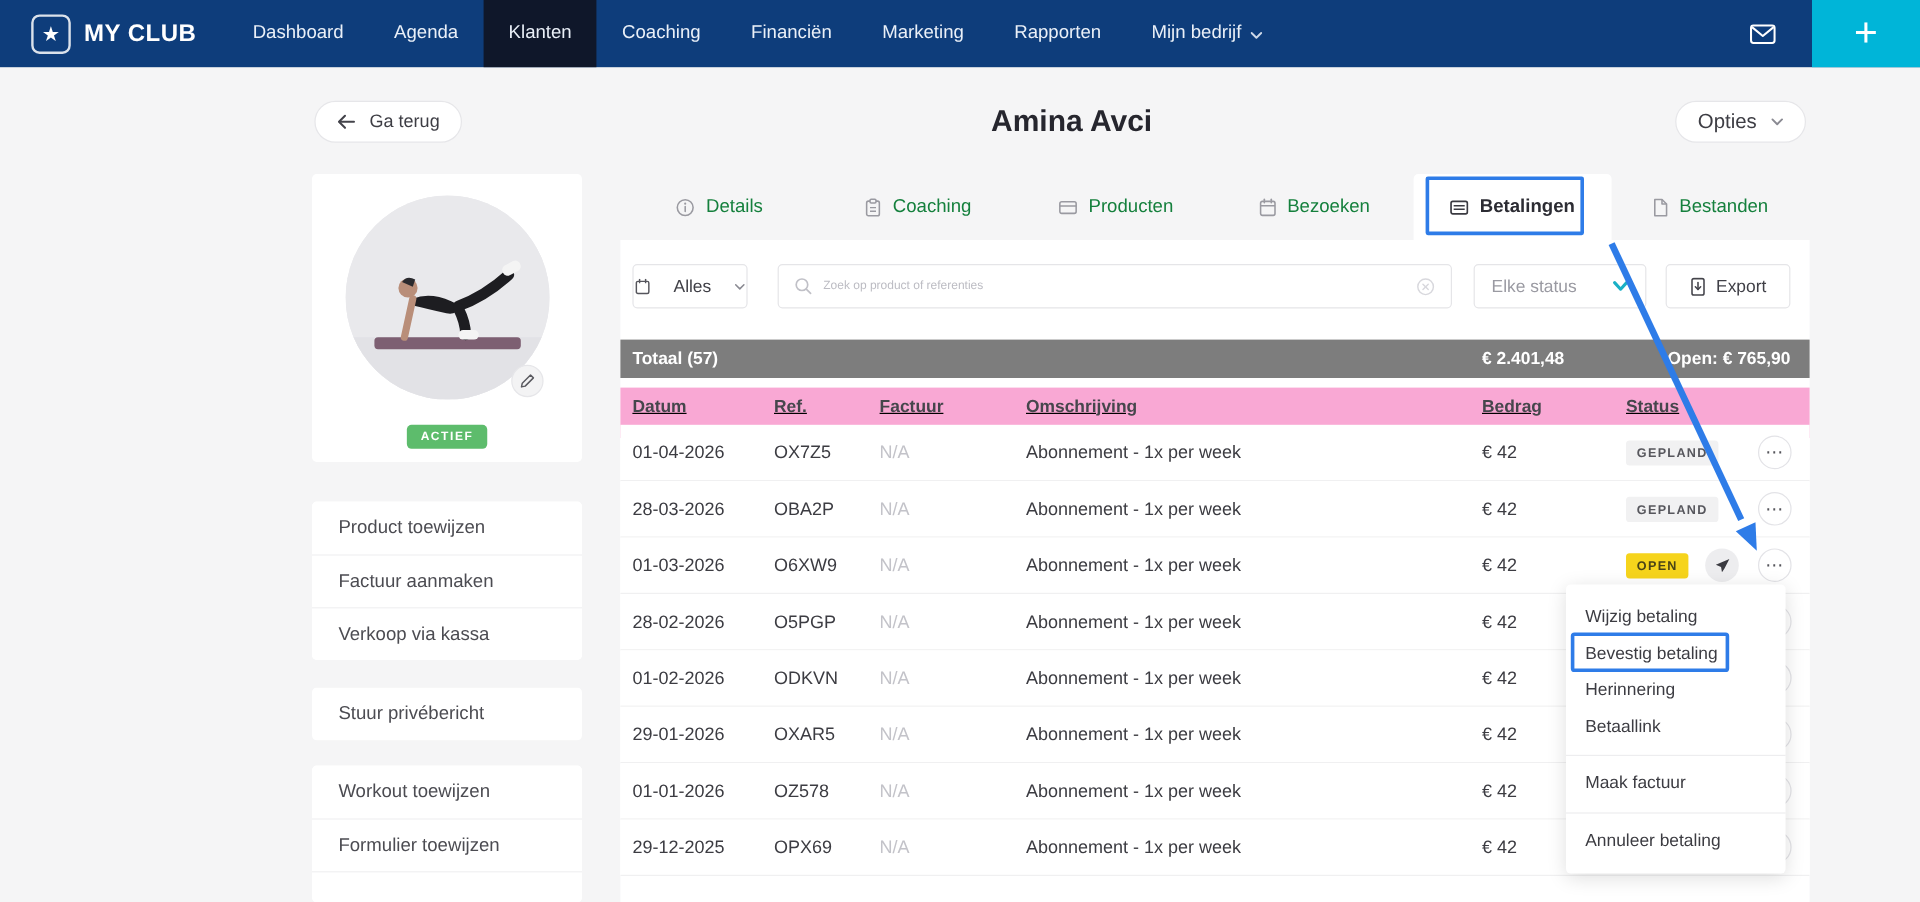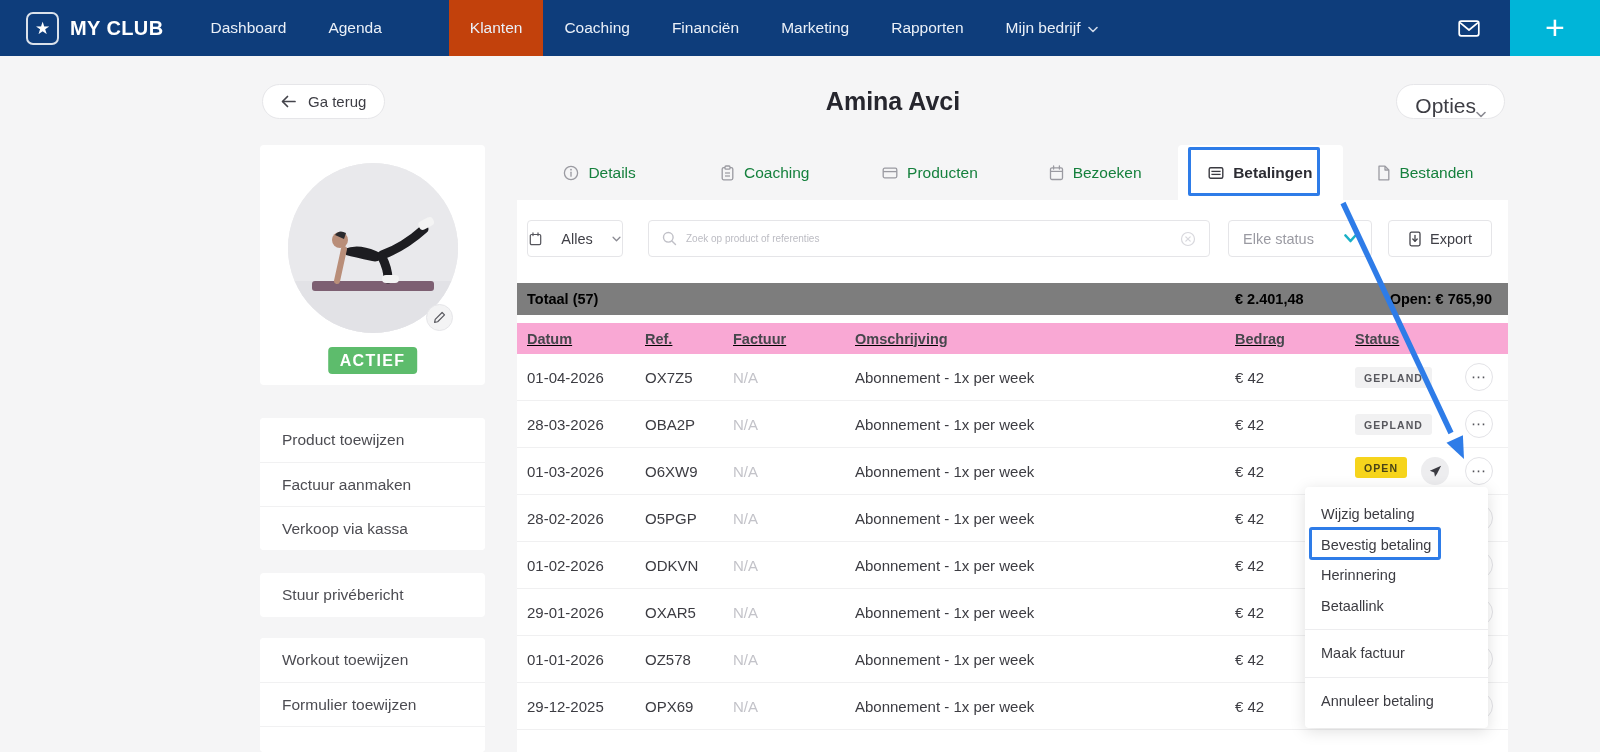--- a/index.html
+++ b/index.html
@@ -8,37 +8,37 @@
   .container { position:relative; width:1600px; height:752px; background:#f5f5f6; overflow:hidden; }
 
   
   .navbar { position:absolute; top:0; left:0; width:1600px; height:56px; background:#0e3d7b; display:flex; align-items:stretch; color:#fff; z-index:20; }
   .brand { display:flex; align-items:center; gap:11px; padding-left:26px; min-width:158px; }
   .logo-box { width:33px; height:33px; border:2px solid rgba(255,255,255,.85); border-radius:7px; display:flex; align-items:center; justify-content:center; }
   .logo-star { font-size:17px; color:#fff; line-height:1; }
   .brand-name { font-size:20px; font-weight:bold; letter-spacing:.4px; }
   .nav-items { display:flex; align-items:stretch; margin-left:26px; }
   .nav-item { padding:0 21px; display:flex; align-items:center; font-size:15.5px; color:#eaf0f8; cursor:pointer; }
-  .nav-item.active { background:#c2410c;margin-left:46px; }
+  .nav-item.active { background:#0f172a; }
   .nav-item .chev { margin-left:7px; margin-top:2px; }
   .nav-right { margin-left:auto; display:flex; align-items:center; }
   .mail-btn { margin-right:30px; display:flex; align-items:center; cursor:pointer; }
   .plus-btn { width:90px; height:56px; background:#00b5d8; display:flex; align-items:center; justify-content:center; cursor:pointer; }
   .plus-glyph { font-size:34px; font-weight:200; color:#fff; line-height:1; margin-top:-3px; }
 
   
   .back-btn { position:absolute; left:262px; top:84px; height:35px; padding:0 18px; background:#fff; border:1px solid #e6e6e9; border-radius:18px; display:flex; align-items:center; gap:12px; font-size:15px; color:#3d3d44; cursor:pointer; }
   .page-title { position:absolute; top:87px; left:893px; transform:translateX(-50%); font-size:25px; font-weight:bold; color:#26262e; white-space:nowrap; }
-  .options-btn { position:absolute; top:84px; right:95px; height:35px; padding:0 18px; background:#fff; border:1px solid #e6e6e9; border-radius:18px; display:flex; align-items:flex-end; gap:0; font-size:21px; color:#3d3d44; cursor:pointer; }
+  .options-btn { position:absolute; top:84px; right:95px; height:35px; padding:0 18px; background:#fff; border:1px solid #e6e6e9; border-radius:18px; display:flex; align-items:center; gap:12px; font-size:17px; color:#3d3d44; cursor:pointer; }
 
   
   .photo-card { position:absolute; left:260px; top:145px; width:225px; height:240px; background:#fff; border-radius:4px; }
   .photo { position:absolute; left:28px; top:18px; width:170px; height:170px; border-radius:50%; overflow:hidden; background:#e9e9ec; }
   .edit-btn { position:absolute; right:32px; bottom:54px; width:27px; height:27px; border-radius:50%; background:#f3f3f4; border:1px solid #e6e6e9; display:flex; align-items:center; justify-content:center; cursor:pointer; }
-  .actief-badge { position:absolute; left:50%; transform:translateX(-50%); bottom:11px; background:#5dbc6c; color:#fff; font-size:16px; font-weight:bold; letter-spacing:1.3px; padding:5px 12px 4px; border-radius:4px; }
+  .actief-badge { position:absolute; left:50%; transform:translateX(-50%); bottom:11px; background:#5dbc6c; color:#fff; font-size:10px; font-weight:bold; letter-spacing:1.3px; padding:5px 12px 4px; border-radius:4px; }
   .action-group { position:absolute; left:260px; width:225px; background:#fff; border-radius:4px; overflow:hidden; }
   .action-item { height:44px; display:flex; align-items:center; padding-left:22px; font-size:15.5px; color:#4c4c52; border-top:1px solid #f1f1f2; cursor:pointer; background:#fff; }
   .action-item:first-child { border-top:none; }
   .g1 { top:418px; } .g2 { top:573px; } .g3 { top:638px; height:114px; }
 
   
   .tabs { position:absolute; left:517px; top:145px; width:991px; height:55px; display:flex; z-index:5; }
   .tab { flex:1; display:flex; align-items:center; justify-content:center; gap:9px; font-size:15.5px; color:#15803d; cursor:pointer; }
   .tab.active { background:#fff; color:#2c2c33; font-weight:bold; border-radius:4px 4px 0 0; }
   .tab-annotation { position:absolute; left:671px; top:2px; width:132px; height:49px; border:3px solid #2e7ce8; border-radius:2px; pointer-events:none; }
@@ -47,31 +47,31 @@
   .panel { position:absolute; left:517px; top:200px; width:991px; height:552px; background:#fff; z-index:4; }
 
   .filter-period { position:absolute; left:10px; top:20px; width:96px; height:37px; border:1px solid #e5e5e8; border-radius:4px; display:flex; align-items:center; justify-content:center; gap:19px; font-size:14.5px; color:#3f3f46; background:#fff; cursor:pointer; }
   .search-box { position:absolute; left:131px; top:20px; width:562px; height:37px; border:1px solid #e5e5e8; border-radius:4px; display:flex; align-items:center; padding:0 13px; gap:9px; background:#fff; }
   .search-box input { flex:1; border:none; outline:none; font-size:10px; color:#3f3f46; font-family:"Liberation Sans", sans-serif; background:transparent; }
   .search-box input::placeholder { color:#bcbcc3; }
   .status-select { position:absolute; left:711px; top:20px; width:144px; height:37px; border:1px solid #e5e5e8; border-radius:4px; display:flex; align-items:center; justify-content:space-between; padding:0 14px; font-size:14.5px; color:#9a9aa2; background:#fff; cursor:pointer; }
   .export-btn { position:absolute; left:871px; top:20px; width:104px; height:37px; border:1px solid #e5e5e8; border-radius:4px; display:flex; align-items:center; justify-content:center; gap:8px; font-size:14.5px; color:#3f3f46; background:#fff; cursor:pointer; }
 
   
-  .summary-bar { position:absolute; left:0; top:83px; width:991px; height:32px; background:#7d7d7d; color:#000000; font-size:14.5px; font-weight:bold; }
+  .summary-bar { position:absolute; left:0; top:83px; width:991px; height:32px; background:#7d7d7d; color:#ffffff; font-size:14.5px; font-weight:bold; }
   .sum-label { position:absolute; left:10px; top:8px; }
   .sum-total { position:absolute; left:718px; top:8px; }
   .sum-open  { position:absolute; right:16px; top:8px; }
   .cols-bar { position:absolute; left:0; top:123px; width:991px; height:42px; background:#f9a8d4;text-decoration:underline; }
   .trow { display:grid; grid-template-columns:118px 88px 122px 380px 120px 110px 1fr; padding-left:10px; align-items:center; }
   .cols-bar .trow { height:31px; font-size:14.5px; font-weight:bold; color:#46464c; }
   .tbody { position:absolute; left:0; top:154px; width:991px; }
   .trow.data { height:47px; border-bottom:1px solid #f0f0f1; font-size:15px; color:#3c3c42; background:#fff; }
   .cell-na { color:#c3c3c9; }
-  .cell-status { display:flex; align-items:flex-start; gap:14px; }
+  .cell-status { display:flex; align-items:center; gap:14px; }
   .cell-actions { display:flex; justify-content:flex-end; padding-right:17px; }
   .badge { font-size:10.5px; font-weight:bold; letter-spacing:1.1px; padding:5px 9px 4px; border-radius:3px; white-space:nowrap; }
   .badge.gepland { background:#f1f1f2; color:#57575d; }
   .badge.open { background:#f6d41c; color:#4a4417; }
   .dots-btn { width:28px; height:28px; border-radius:50%; border:1px solid #e3e3e7; background:#fff; color:#55555b; display:flex; align-items:center; justify-content:center; font-size:15px; letter-spacing:1px; cursor:pointer; }
   .plane-btn { width:28px; height:28px; border-radius:50%; background:#ededef; display:flex; align-items:center; justify-content:center; cursor:pointer; }
 
   
   .row-menu { position:absolute; left:1305px; top:487px; width:183px; background:#fff; border-radius:4px; box-shadow:0 3px 16px rgba(0,0,0,.13); padding:12px 0; z-index:40; }
   .menu-item { height:30.5px; display:flex; align-items:center; padding-left:16px; font-size:14.5px; color:#3c3c42; cursor:pointer; }

